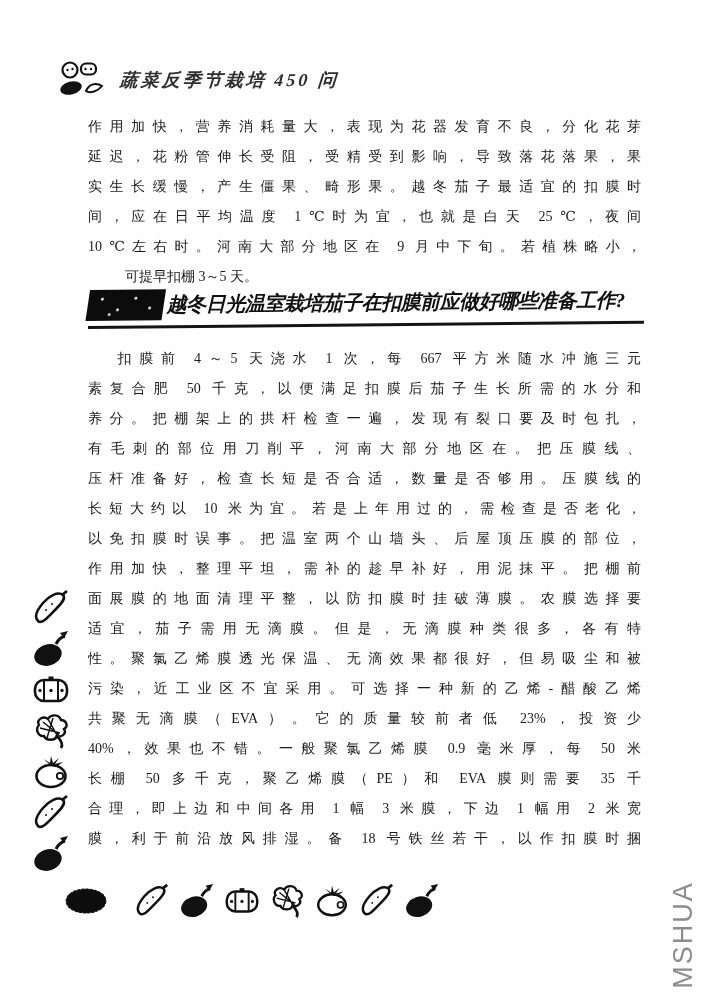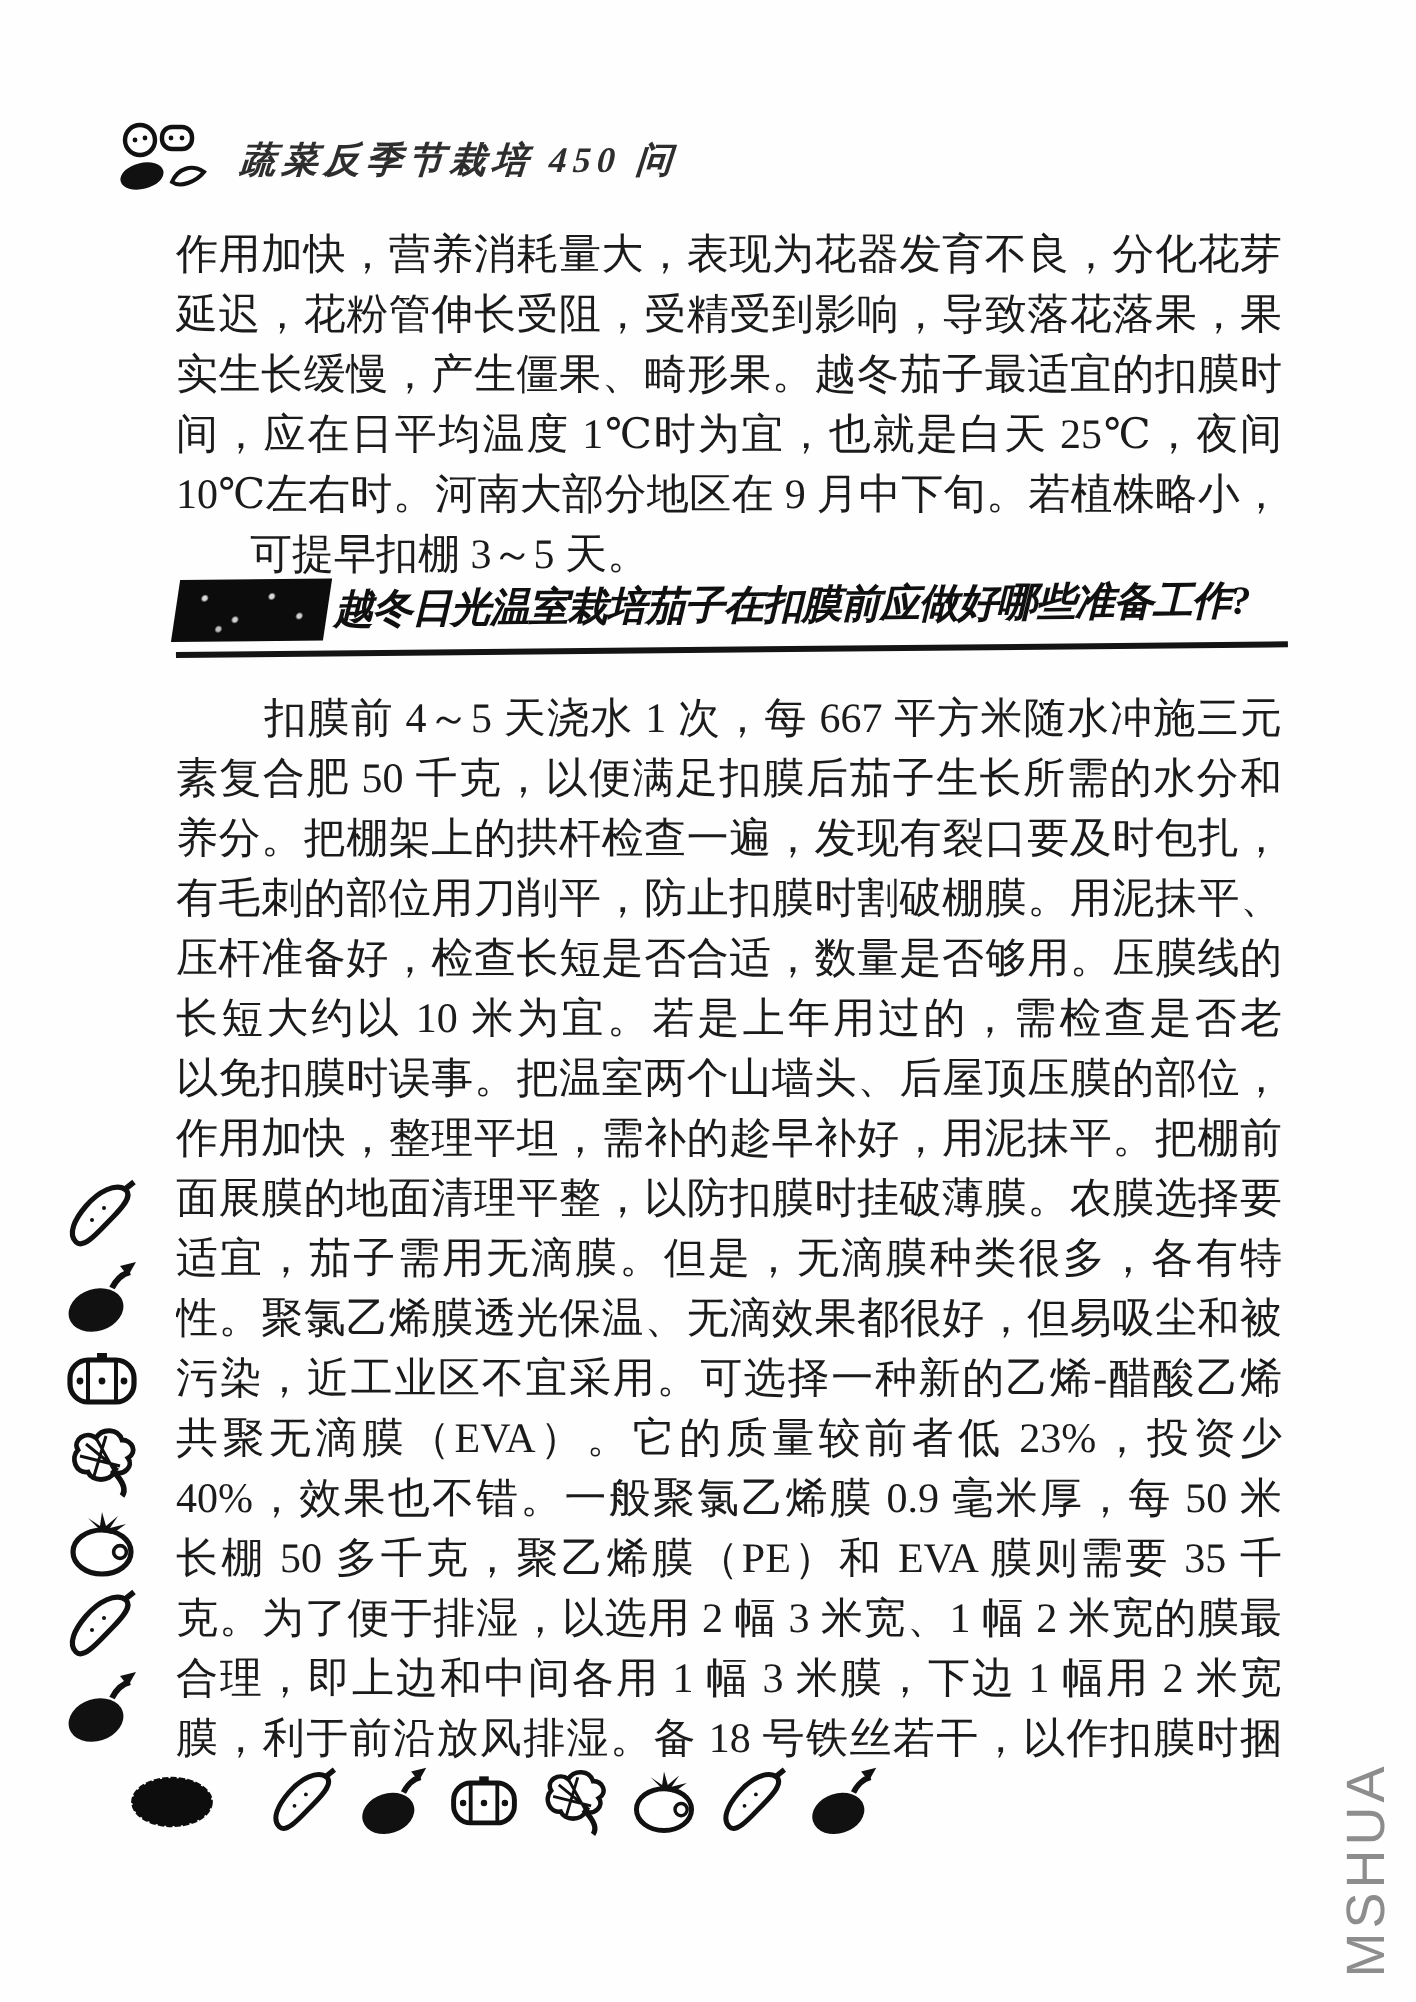--- a/index.html
+++ b/index.html
@@ -9,21 +9,21 @@
     font-family:"Liberation Serif","DejaVu Serif",serif;color:#1b1b1b;
   }
   
   .header{position:absolute;left:58px;top:60px;display:flex;align-items:center;gap:14px;}
   .header-logo{width:48px;height:40px;flex:none;}
   .header-title{
     font-size:18px;font-style:italic;font-weight:700;letter-spacing:3px;color:#2e2e2e;
     transform:skewX(-4deg);
   }
   
-  .para{position:absolute;left:88px;width:553px;font-size:21px;line-height:30px;}
+  .para{position:absolute;left:88px;width:553px;font-size:14px;line-height:30px;}
   .p1{top:112px;}
   .p2{top:344px;}
   .ln{text-align:justify;text-align-last:justify;height:30px;overflow:hidden;}
   .ln.free{text-align:auto;text-align-last:left;margin-left:37px;}
   .ln.indent{text-indent:2.1em;}
   
   .qhead{
     position:absolute;left:88px;top:290px;width:556px;
     display:flex;align-items:center;gap:3px;
     border-bottom:3px solid #141414;padding-bottom:5px;
@@ -127,33 +127,32 @@
 
   <div class="qhead">
     <div class="qbadge"></div>
     <div class="qtitle">越冬日光温室栽培茄子在扣膜前应做好哪些准备工作?</div>
   </div>
 
   <div class="para p2">
     <div class="ln indent">扣膜前 4～5 天浇水 1 次，每 667 平方米随水冲施三元</div>
     <div class="ln">素复合肥 50 千克，以便满足扣膜后茄子生长所需的水分和</div>
     <div class="ln">养分。把棚架上的拱杆检查一遍，发现有裂口要及时包扎，</div>
-    <div class="ln">有毛刺的部位用刀削平，防止扣膜时割破棚膜。用泥抹平、</div>
+    <div class="ln">有毛刺的部位用刀削平，河南大部分地区在。把压膜线、</div>
     <div class="ln">压杆准备好，检查长短是否合适，数量是否够用。压膜线的</div>
     <div class="ln">长短大约以 10 米为宜。若是上年用过的，需检查是否老化，</div>
     <div class="ln">以免扣膜时误事。把温室两个山墙头、后屋顶压膜的部位，</div>
     <div class="ln">作用加快，整理平坦，需补的趁早补好，用泥抹平。把棚前</div>
     <div class="ln">面展膜的地面清理平整，以防扣膜时挂破薄膜。农膜选择要</div>
     <div class="ln">适宜，茄子需用无滴膜。但是，无滴膜种类很多，各有特</div>
     <div class="ln">性。聚氯乙烯膜透光保温、无滴效果都很好，但易吸尘和被</div>
     <div class="ln">污染，近工业区不宜采用。可选择一种新的乙烯-醋酸乙烯</div>
     <div class="ln">共聚无滴膜（EVA）。它的质量较前者低 23%，投资少</div>
     <div class="ln">40%，效果也不错。一般聚氯乙烯膜 0.9 毫米厚，每 50 米</div>
     <div class="ln">长棚 50 多千克，聚乙烯膜（PE）和 EVA 膜则需要 35 千</div>
-    <div class="ln">克。为了便于排湿，以选用 2 幅 3 米宽、1 幅 2 米宽的膜最</div>
     <div class="ln">合理，即上边和中间各用 1 幅 3 米膜，下边 1 幅用 2 米宽</div>
     <div class="ln">膜，利于前沿放风排湿。备 18 号铁丝若干，以作扣膜时捆</div>
   </div>
 
   <div class="leftstrip">
       <svg class="veg cucumber" viewBox="0 0 40 40">
         <use href="#sym-cucumber"></use>
       </svg>
       <svg class="veg eggplant" viewBox="0 0 40 40">
         <use href="#sym-eggplant"></use>

